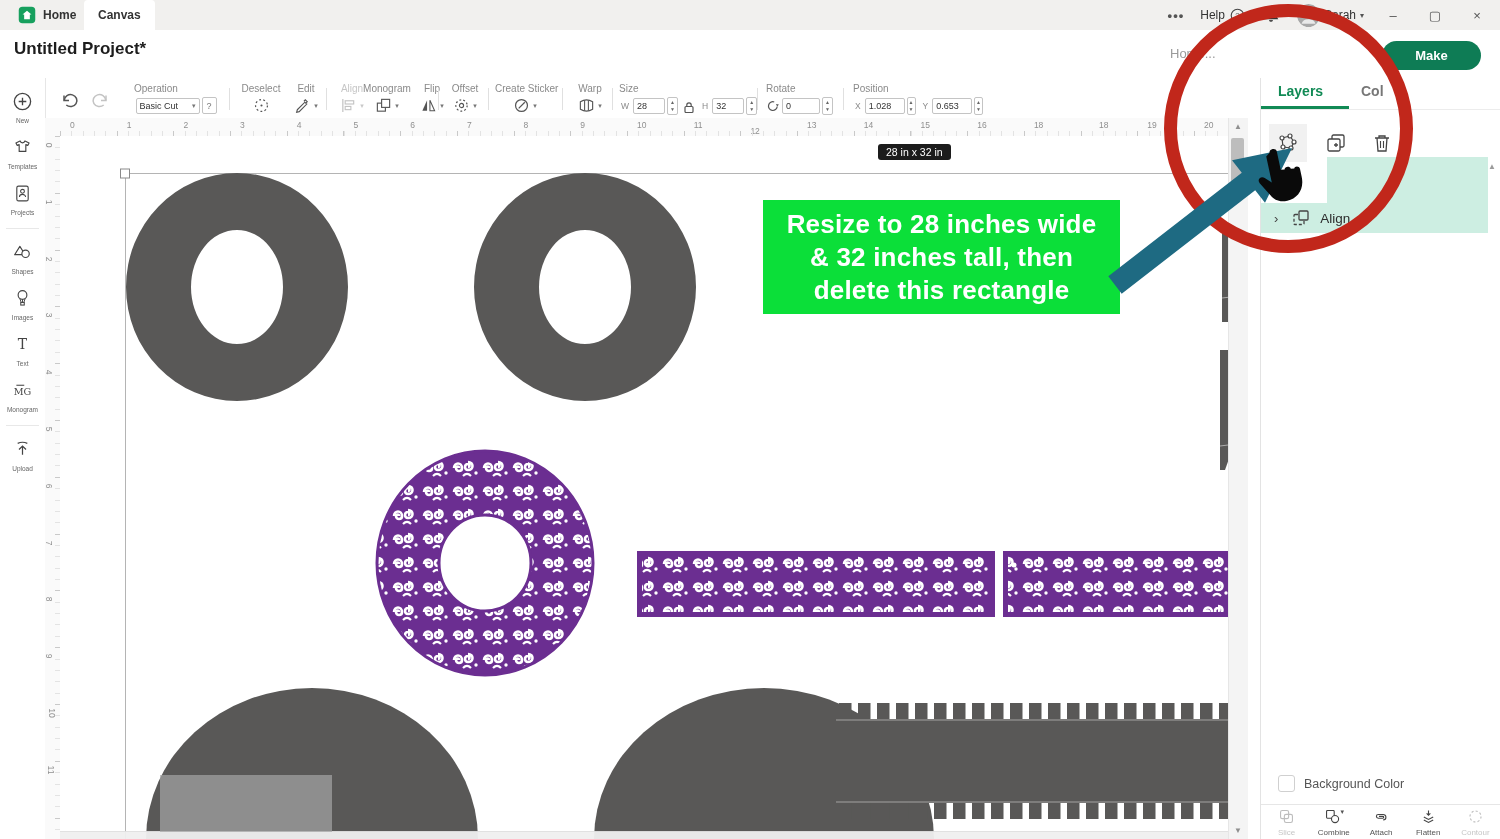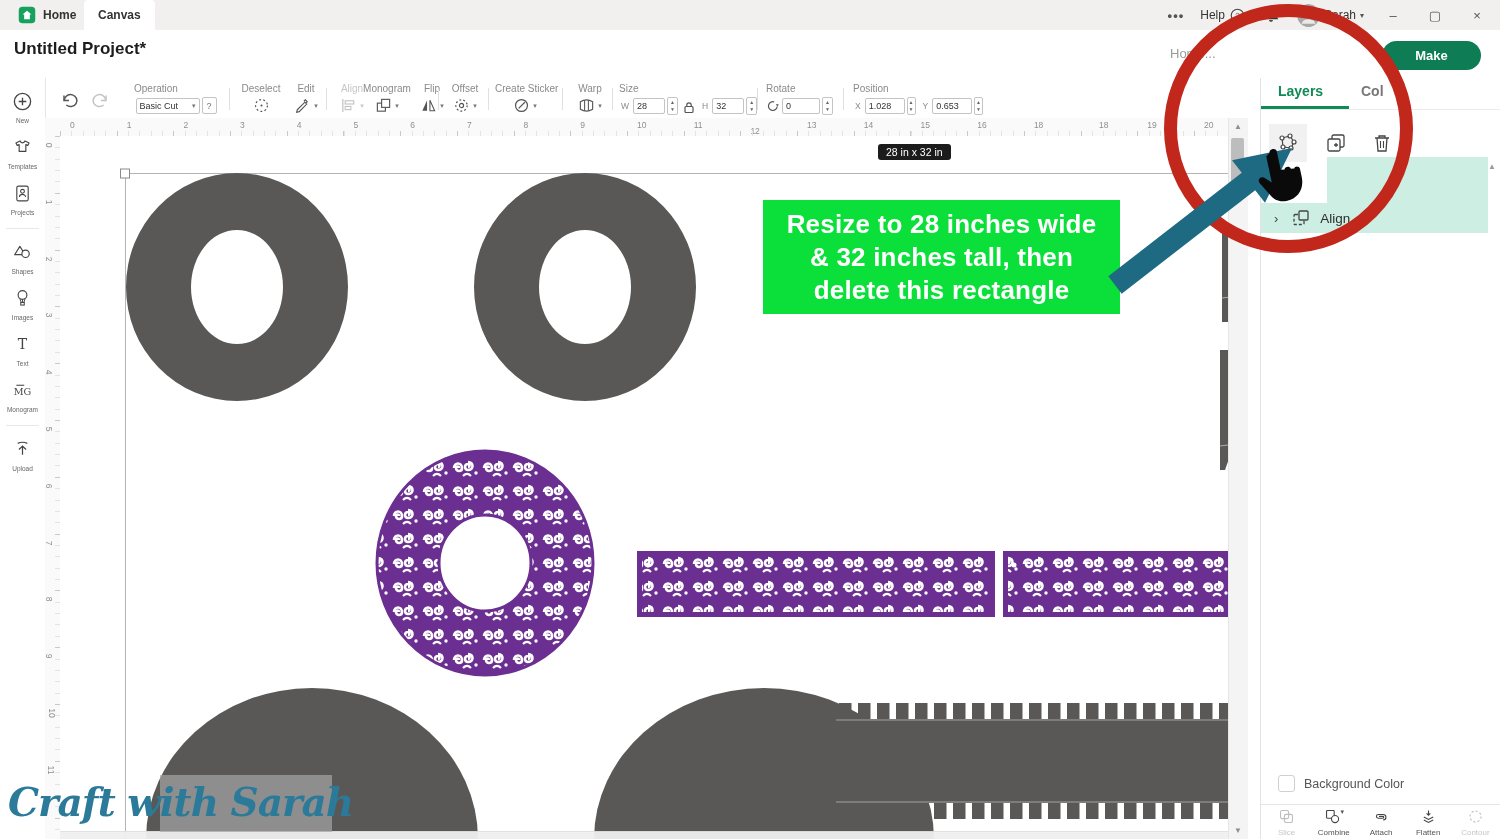--- a/index.html
+++ b/index.html
@@ -546,21 +546,20 @@
   <div id="hscroll" class="abs"></div>
   <div id="vscroll" class="abs"></div>
   <div id="vthumb" class="abs"></div>
   <span class="scr-arrow" style="left:1234px;top:122px;">▲</span>
   <span class="scr-arrow" style="left:1234px;top:826px;">▼</span>
   <div id="cgap" class="abs"></div>
 
   <div id="size-tip" class="abs">28 in x 32 in</div>
 
   <div id="wm-box" class="abs"></div>
-  <div id="wm-text" class="abs" style="color: rgb(43, 122, 153);">Craft with Sarah</div>
 
   <div id="panel" class="abs">
     <span class="ptab" id="ptab-layers">Layers</span>
     <span class="ptab" id="ptab-colors">Col</span>
     <div id="ptab-underline"></div>
     <div id="ptab-divider"></div>
 
     <div class="picon-cell" id="pc-weld">
       <svg viewBox="0 0 22 22">
         <g stroke="#444" stroke-width="1.2" fill="#fff">

